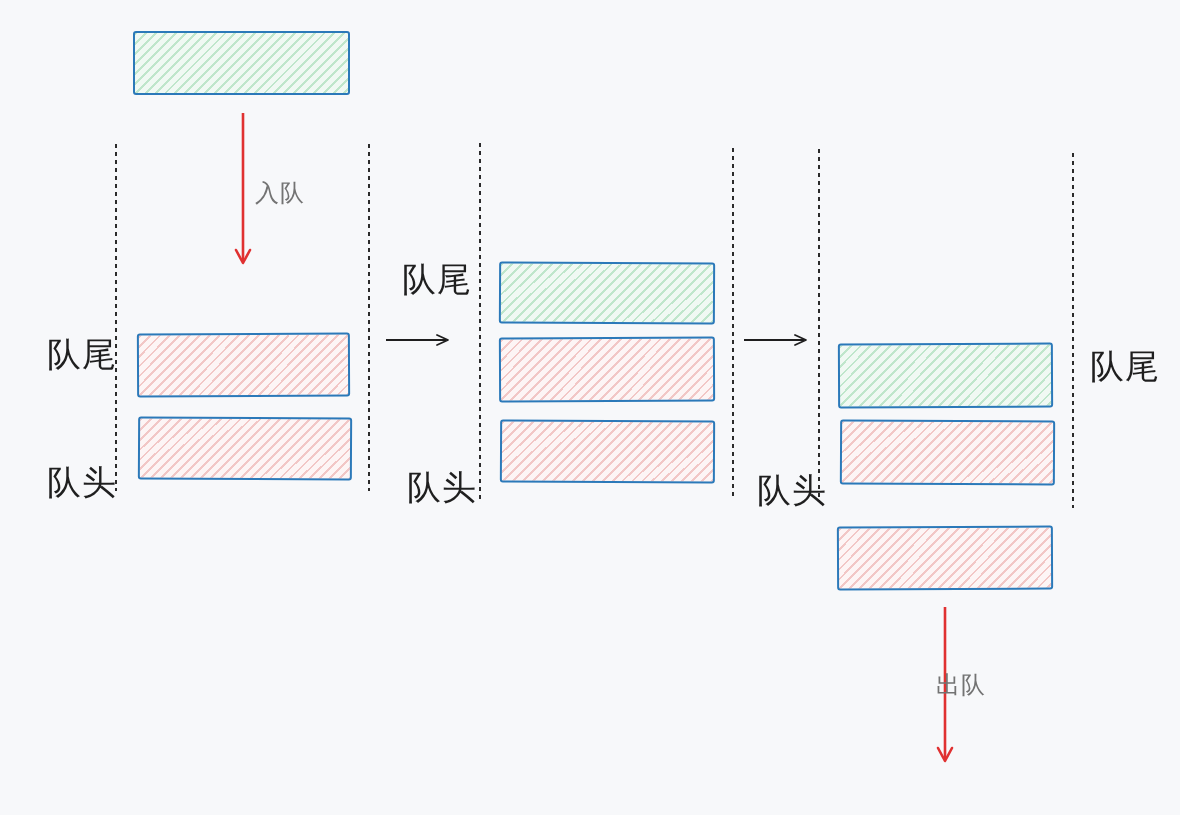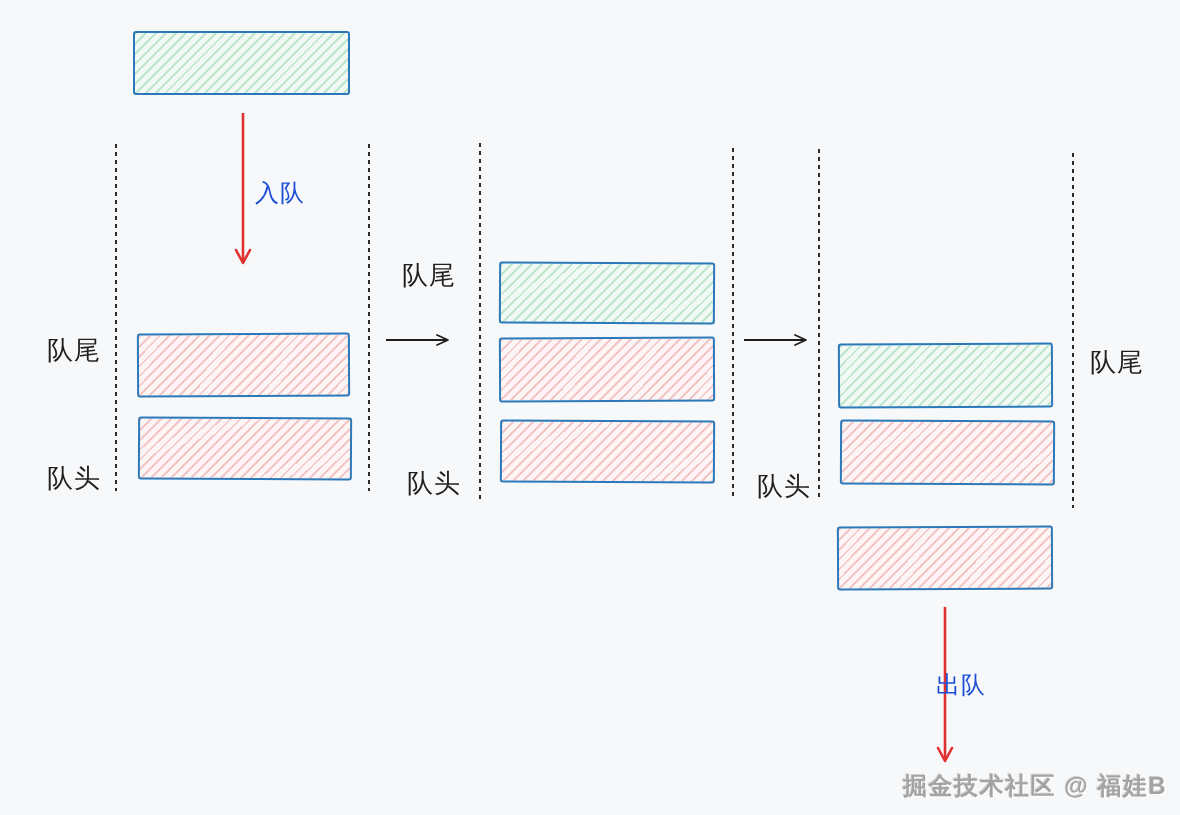--- a/index.html
+++ b/index.html
@@ -38,27 +38,27 @@
   .vline {
     position: absolute;
     width: 2px;
     background-image: repeating-linear-gradient(to bottom,
       #2b2b2b 0px, #2b2b2b 4px, rgba(0,0,0,0) 4px, rgba(0,0,0,0) 8px);
   }
   
   .lbl {
     position: absolute;
     color: #1f1f1f;
-    font-size: 26px;
+    font-size: 34px;
     line-height: 1;
     white-space: nowrap;
     letter-spacing: 1px;
   }
   .lbl.red {
-    color: #1d4ed8;
+    color: #737373;
     font-size: 24px;
   }
   .watermark {
     position: absolute;
     color: #a3a3a3;
     font-size: 24px;
     font-weight: 600;
     letter-spacing: 1.5px;
     white-space: nowrap;
     text-shadow: 1px 1px 0 #ffffff, -1px -1px 0 rgba(110,110,110,0.30);
@@ -111,15 +111,14 @@
   <div class="box pink tilt-b" style="left:840px; top:420px; width:215px; height:65px;"></div>
 
   <div class="box pink tilt-a" style="left:837px; top:526px; width:216px; height:64px;"></div>
 
   <svg class="arrow" style="left:936px; top:606px;" width="18" height="158" viewBox="0 0 18 158">
     <line x1="9" y1="1" x2="9" y2="153" stroke="#e03131" stroke-width="2.6"></line>
     <polyline points="2,142 9,155 16,142" fill="none" stroke="#e03131" stroke-width="2.6" stroke-linecap="round" stroke-linejoin="round"></polyline>
   </svg>
   <div class="lbl red" style="left:936px; top:673px;">出队</div>
 
-  <div class="watermark" style="left:903px; top:770px;">掘金技术社区 @ 福娃B</div>
 
 </div>
 
 </body></html>

